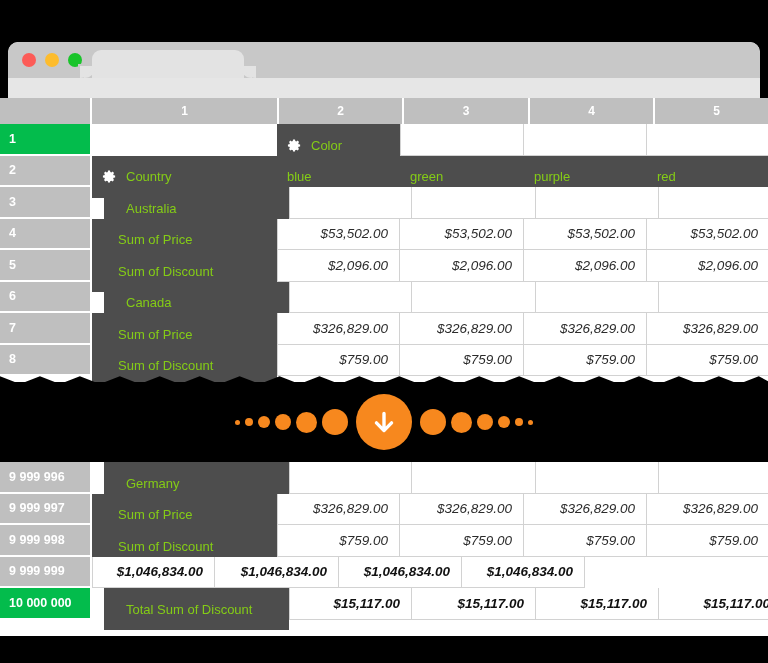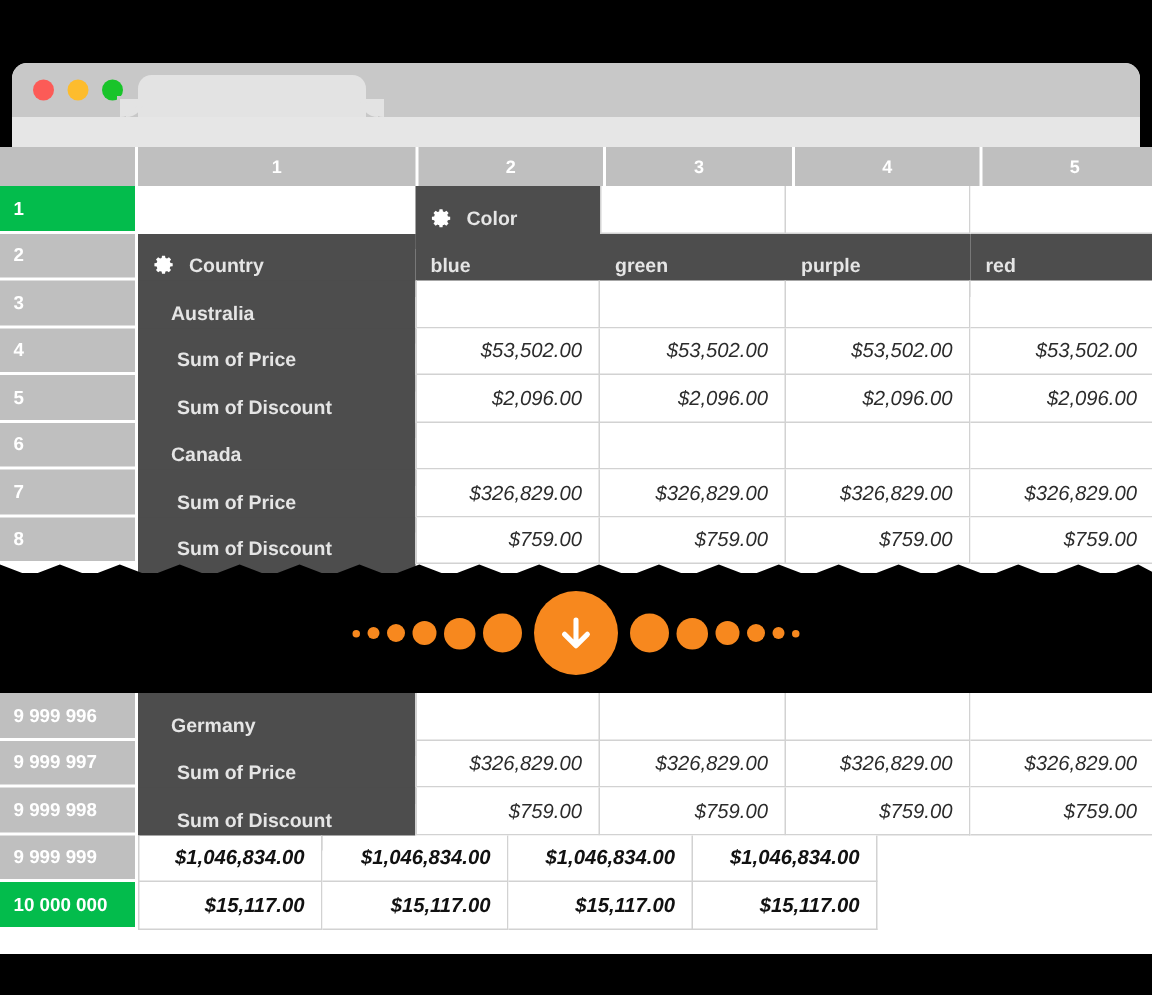--- a/index.html
+++ b/index.html
@@ -135,31 +135,31 @@
     align-items: center;
     padding-left: 9px;
     margin-right: 2px;
     margin-bottom: 2px;
     height: 29.5px;
   }
   .rownum.green { background: #03bc4c; }
 
   .hdrcell {
     background: #4d4d4d;
-    color: #e5e5e5;
+    color: #84cc16;
     font-size: 13px;
-    font-weight: bold;
+    font-weight: normal;
     display: flex;
     align-items: center;
     height: 42px;
     margin-bottom: 2px;
     padding-left: 10px;
     gap: 9px;
   }
-  .hdrcell.indent-1 { padding-left: 22px; }
+  .hdrcell.indent-1 { padding-left: 22px; margin-left: 12px; }
   .hdrcell.indent-2 { padding-left: 26px; }
   .hdrcell.blank { background: #ffffff; }
 
   .gear {
     display: inline-flex;
     width: 15px; height: 15px;
     flex: 0 0 15px;
   }
   .gear svg { width: 15px; height: 15px; display: block; }
 
@@ -435,20 +435,23 @@
         </div>
         <div class="row data-row">
           <div class="rownum c-rownum">9 999 999</div>
           <div class="datacell c-2 first bold">$1,046,834.00</div>
           <div class="datacell c-3 bold">$1,046,834.00</div>
           <div class="datacell c-4 bold">$1,046,834.00</div>
           <div class="datacell c-5 bold">$1,046,834.00</div>
         </div>
         <div class="row data-row">
           <div class="rownum c-rownum green">10 000 000</div>
+          <div class="hdrcell c-1 indent-1">
+            <span>Total Sum of Discount</span>
+          </div>
           <div class="datacell c-2 first bold">$15,117.00</div>
           <div class="datacell c-3 bold">$15,117.00</div>
           <div class="datacell c-4 bold">$15,117.00</div>
           <div class="datacell c-5 bold">$15,117.00</div>
         </div>
       </div>
   </div>
 
   <div class="bottom-black"></div>
 </div>

